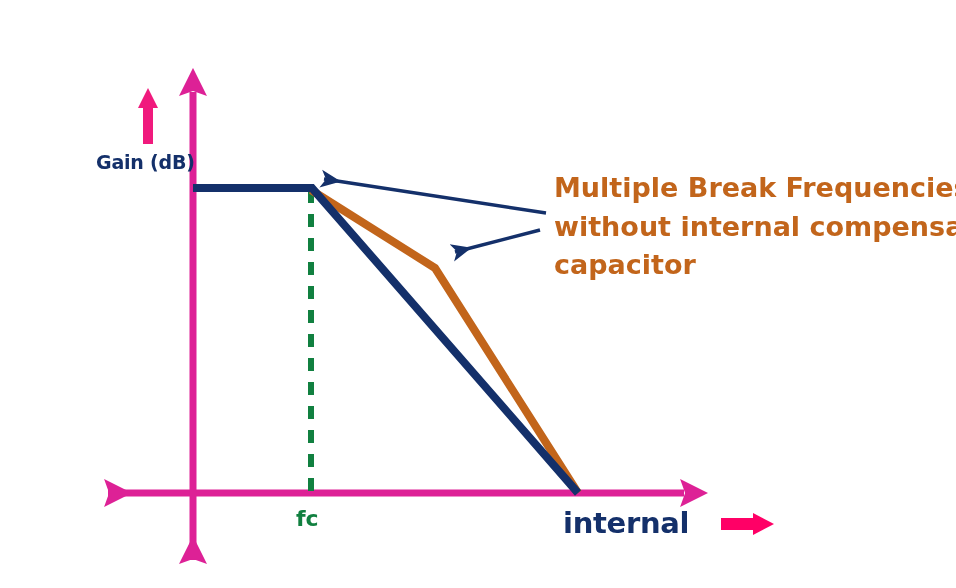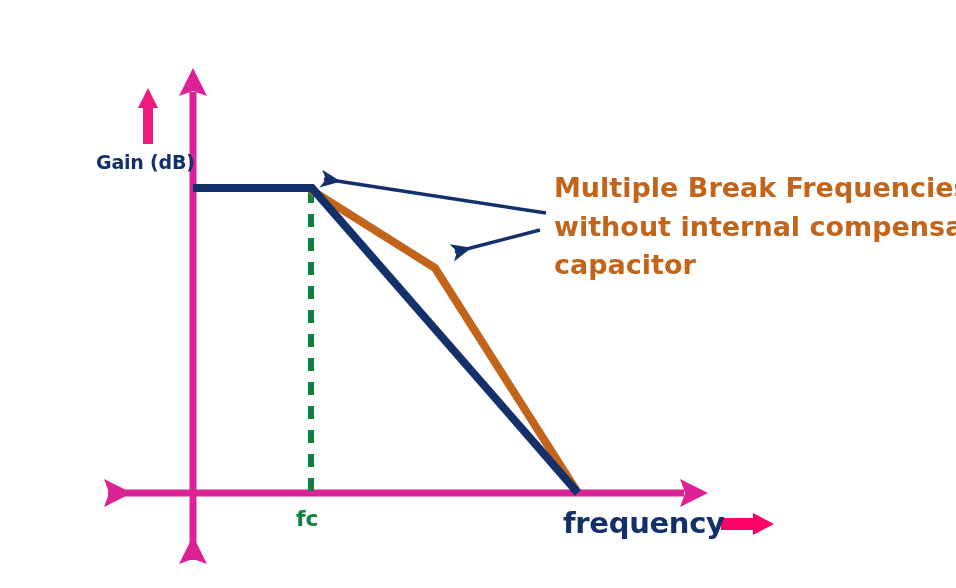--- a/index.html
+++ b/index.html
@@ -112,19 +112,19 @@
 
     <g>
       <line x1="540" y1="230" x2="455" y2="252" stroke="#14306A" stroke-width="3.4" marker-end="url(#mk-navy-arrow)"></line>
     </g>
   </svg>
 
   <div class="lbl" id="gain-label">Gain (dB)</div>
 
   <div class="lbl" id="fc-label">fc</div>
 
-  <div class="lbl" id="freq-label">frequency</div>
+  <div class="lbl" id="freq-label">internal</div>
 
   <div class="lbl" id="annotation-label">Multiple Break Frequencies
 without internal compensation
 capacitor</div>
 
 </div>
 
 </body></html>

